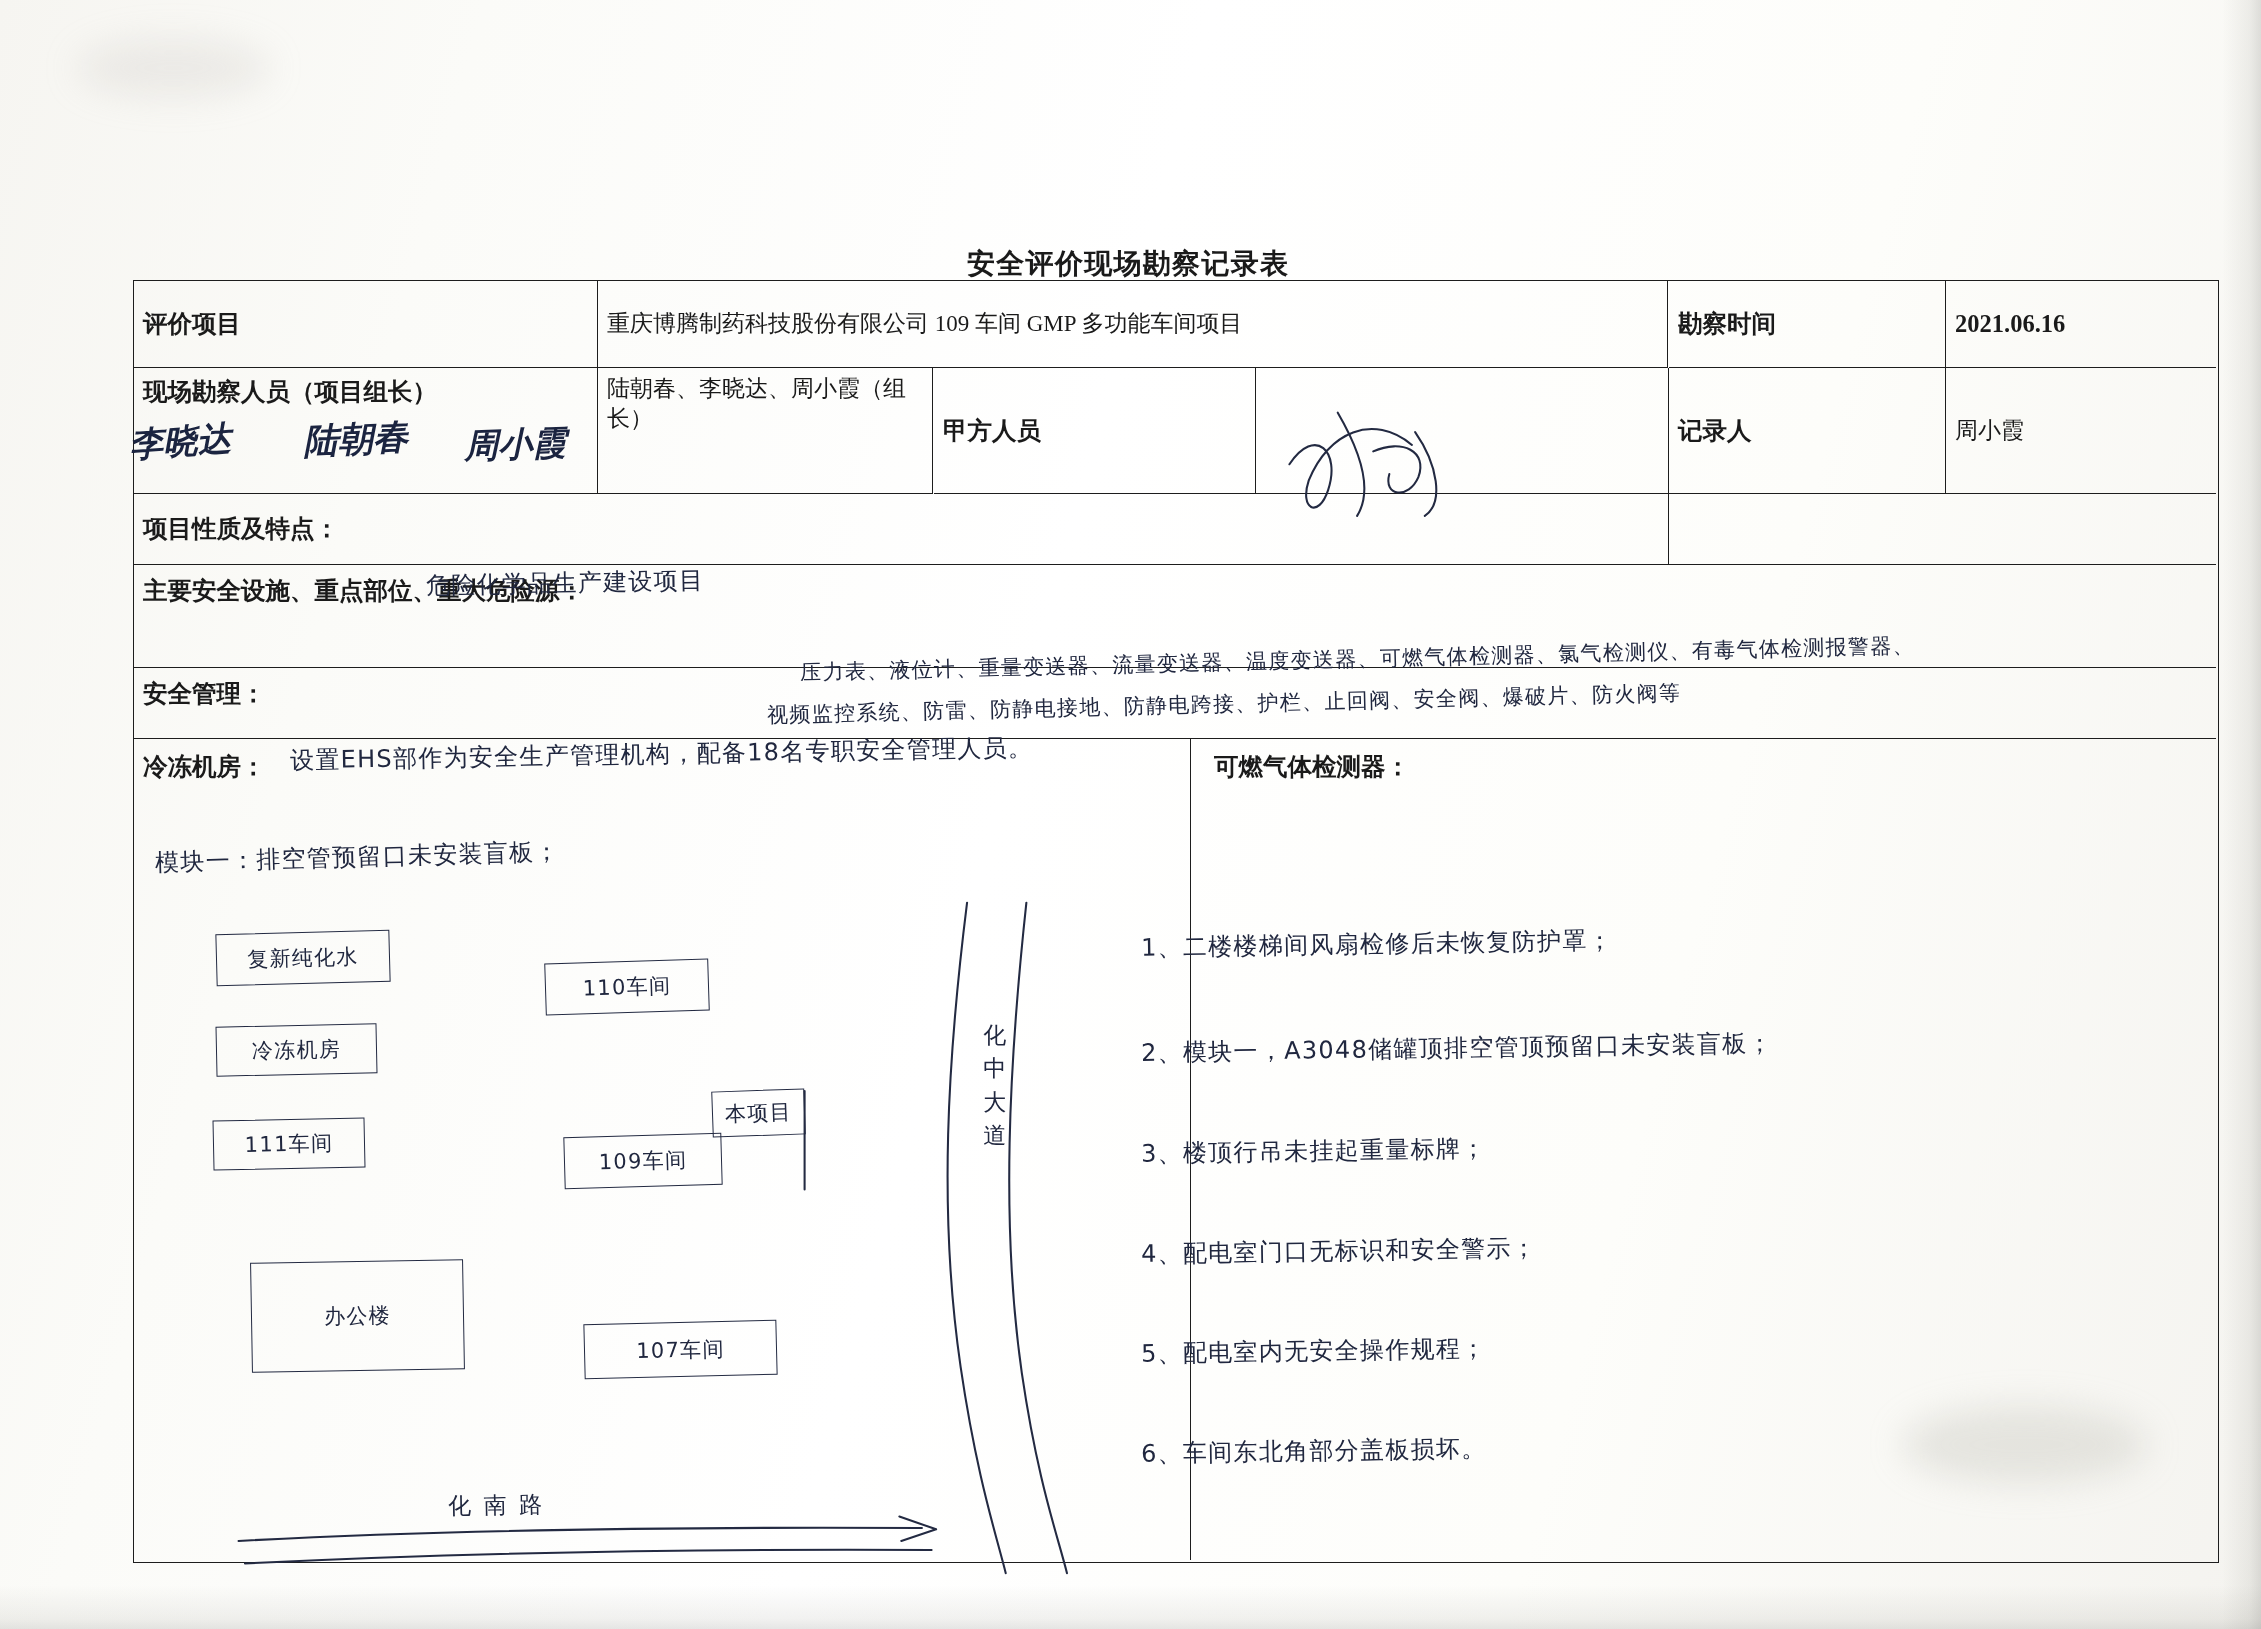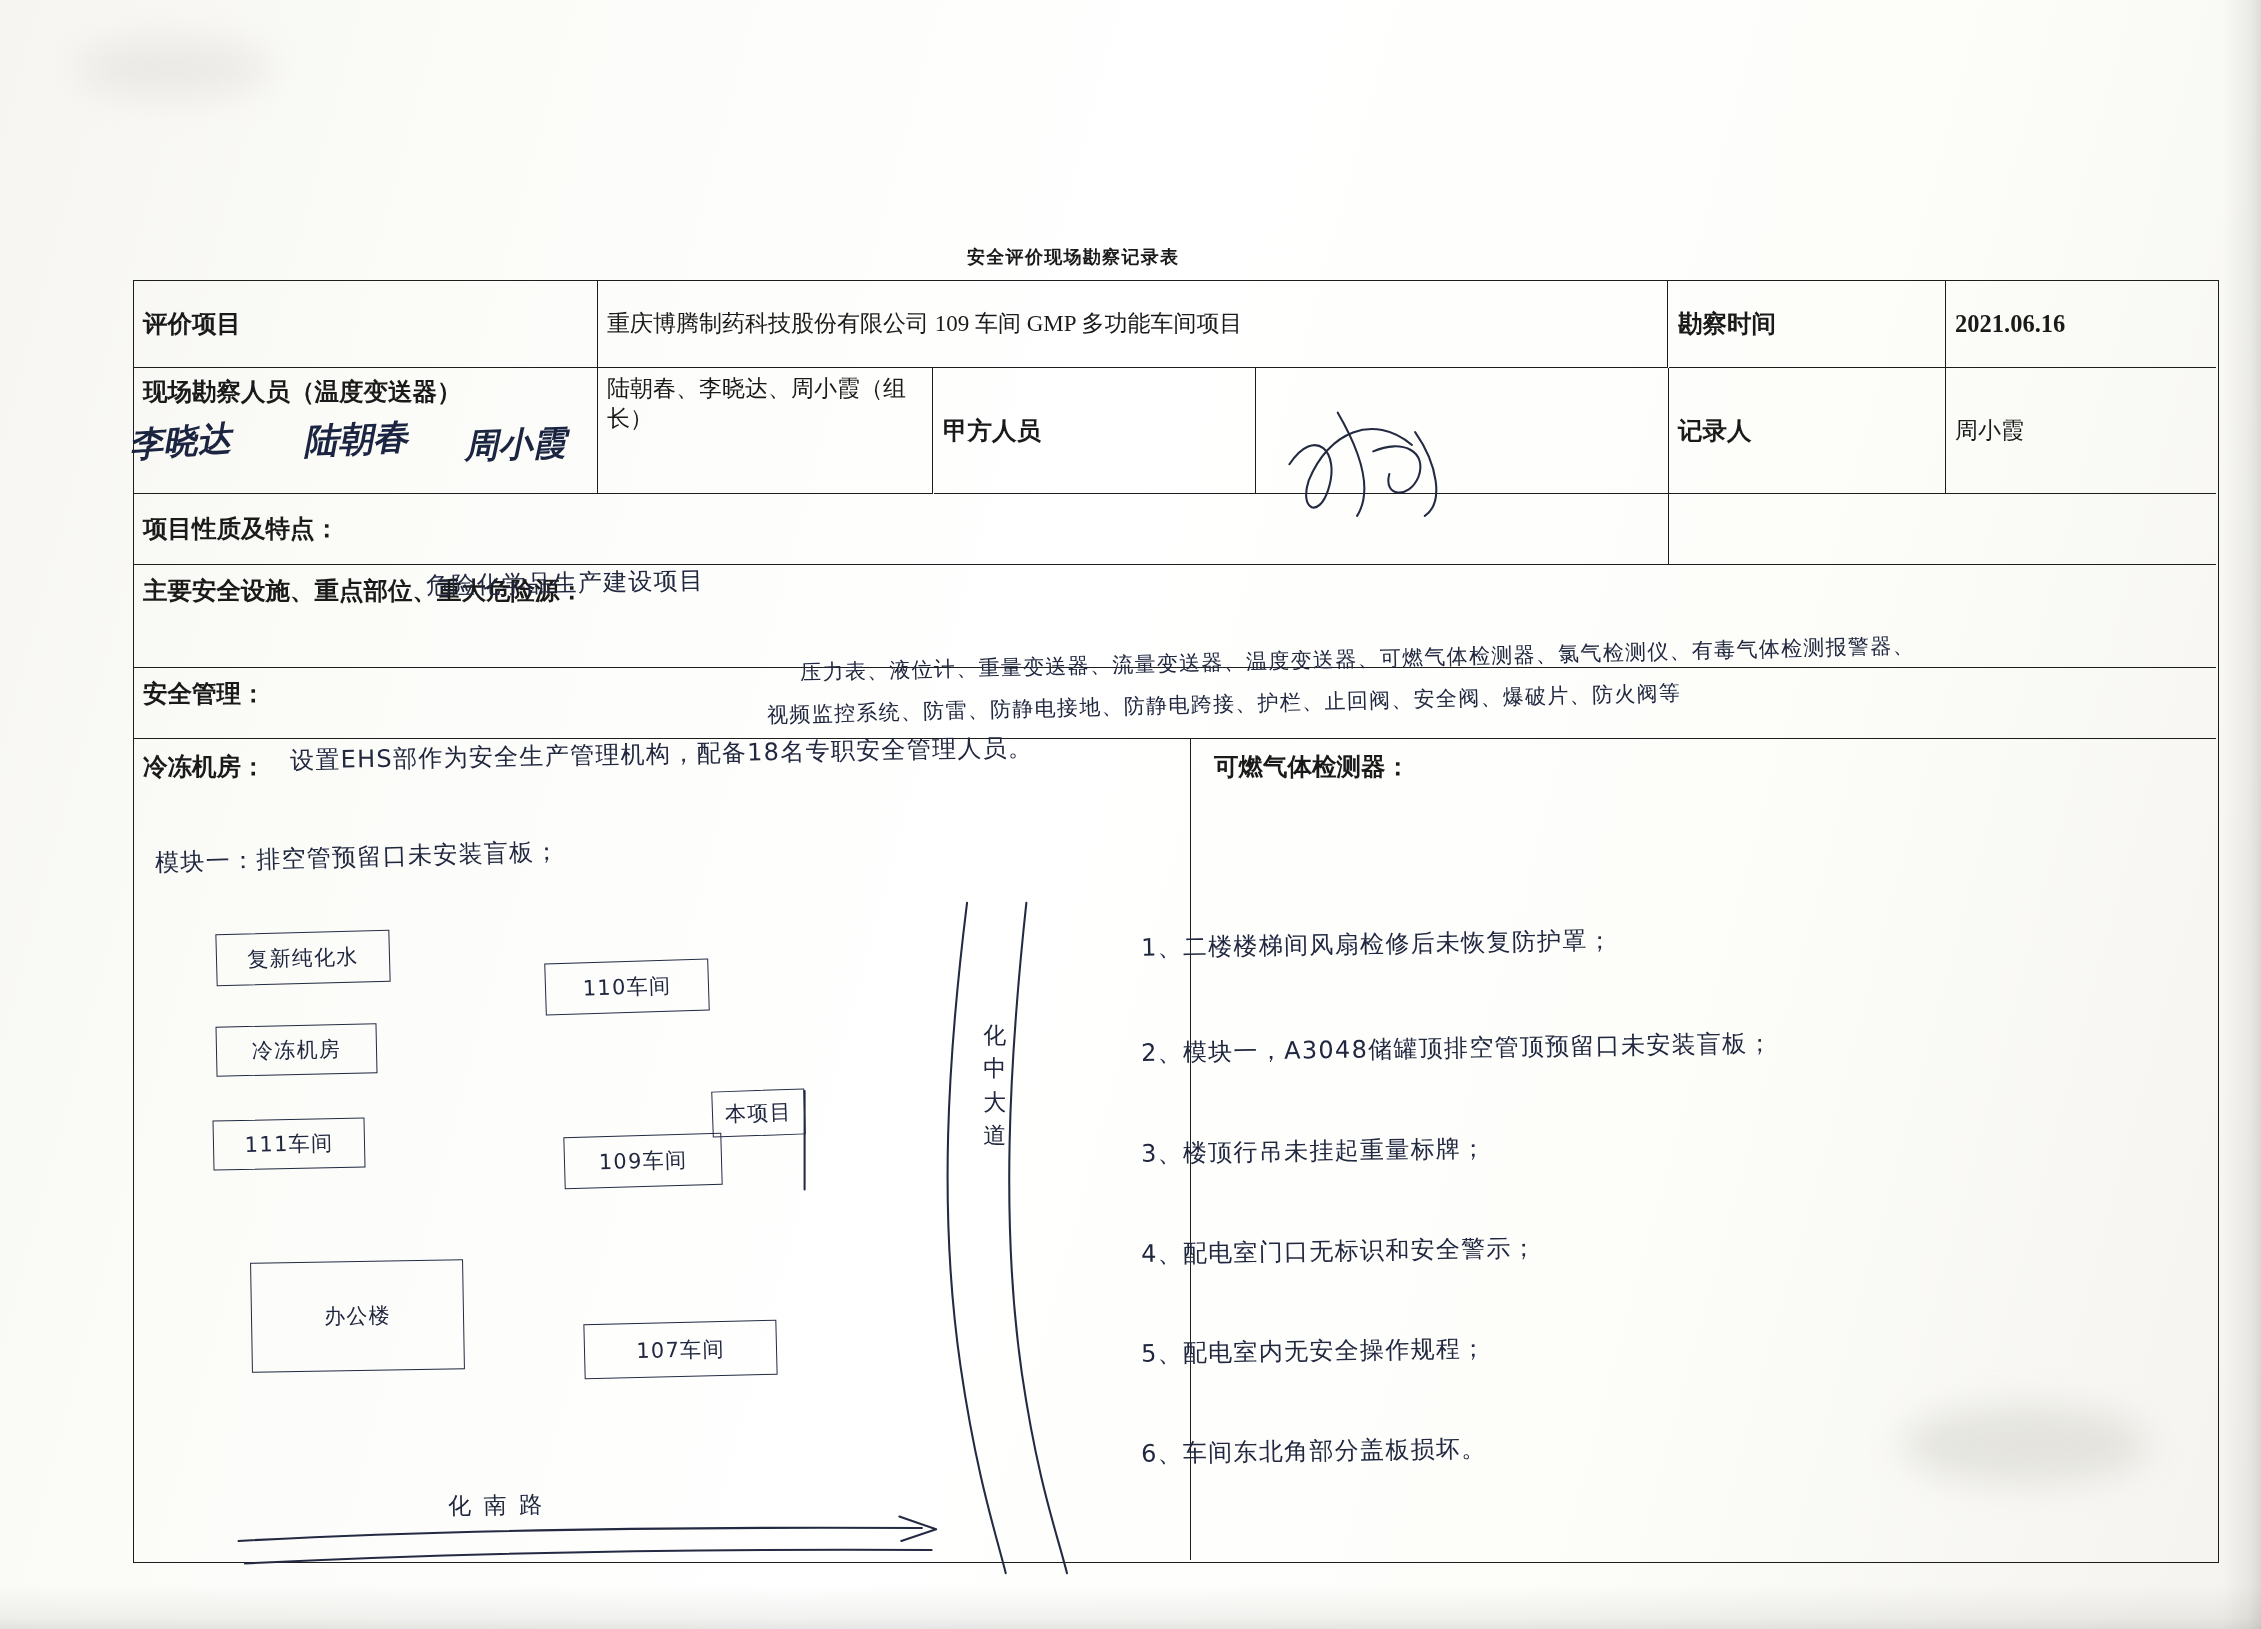--- a/index.html
+++ b/index.html
@@ -37,21 +37,21 @@
     border-radius: 50%;
     filter: blur(17px);
     background: rgba(180,178,168,0.28);
   }
 
   
   .doc-title {
     position: absolute;
     left: 967px;
     top: 245px;
-    font-size: 18px;
+    font-size: 28px;
     font-weight: 700;
     letter-spacing: 1.3px;
     white-space: nowrap;
   }
 
   
   .table {
     position: absolute;
     left: 113px;
     top: 280px;
@@ -150,21 +150,21 @@
 
 <div class="doc-title">安全评价现场勘察记录表</div>
 
 <div class="table">
 
   <div class="cell label vc br bb" style="left:0; top:0; width:464px; height:87px;">评价项目</div>
   <div class="cell vc bb br" style="left:464px; top:0; width:1070px; height:87px;">重庆博腾制药科技股份有限公司 109 车间 GMP 多功能车间项目</div>
   <div class="cell label vc br bb" style="left:1535px; top:0; width:277px; height:87px;">勘察时间</div>
   <div class="cell mono-date vc bb" style="left:1812px; top:0; width:270px; height:87px;">2021.06.16</div>
 
-  <div class="cell label br bb" style="left:0; top:87px; width:464px; height:126px; padding-top:7.7px;">现场勘察人员（温度变送器）</div>
+  <div class="cell label br bb" style="left:0; top:87px; width:464px; height:126px; padding-top:7.7px;">现场勘察人员（项目组长）</div>
   <div class="cell label vc br bb" style="left:800px; top:87px; width:322px; height:126px;">甲方人员</div>
   <div class="cell br bb" style="left:464px; top:87px; width:335px; height:126px;">陆朝春、李晓达、周小霞（组长）</div>
   <div class="cell br bb" style="left:1122px; top:87px; width:413px; height:126px;"></div>
   <div class="cell label vc br bb" style="left:1535px; top:87px; width:277px; height:126px;">记录人</div>
   <div class="cell vc bb" style="left:1812px; top:87px; width:270px; height:126px;">周小霞</div>
 
   <div class="cell label vc br bb" style="left:0; top:213px; width:1535px; height:71px;">项目性质及特点：</div>
   <div class="cell bb" style="left:1535px; top:213px; width:547px; height:71px;"></div>
 
   <div class="cell label bb" style="left:0; top:284px; width:2082px; height:103px; padding-top:10.3px;">主要安全设施、重点部位、重大危险源：</div>

